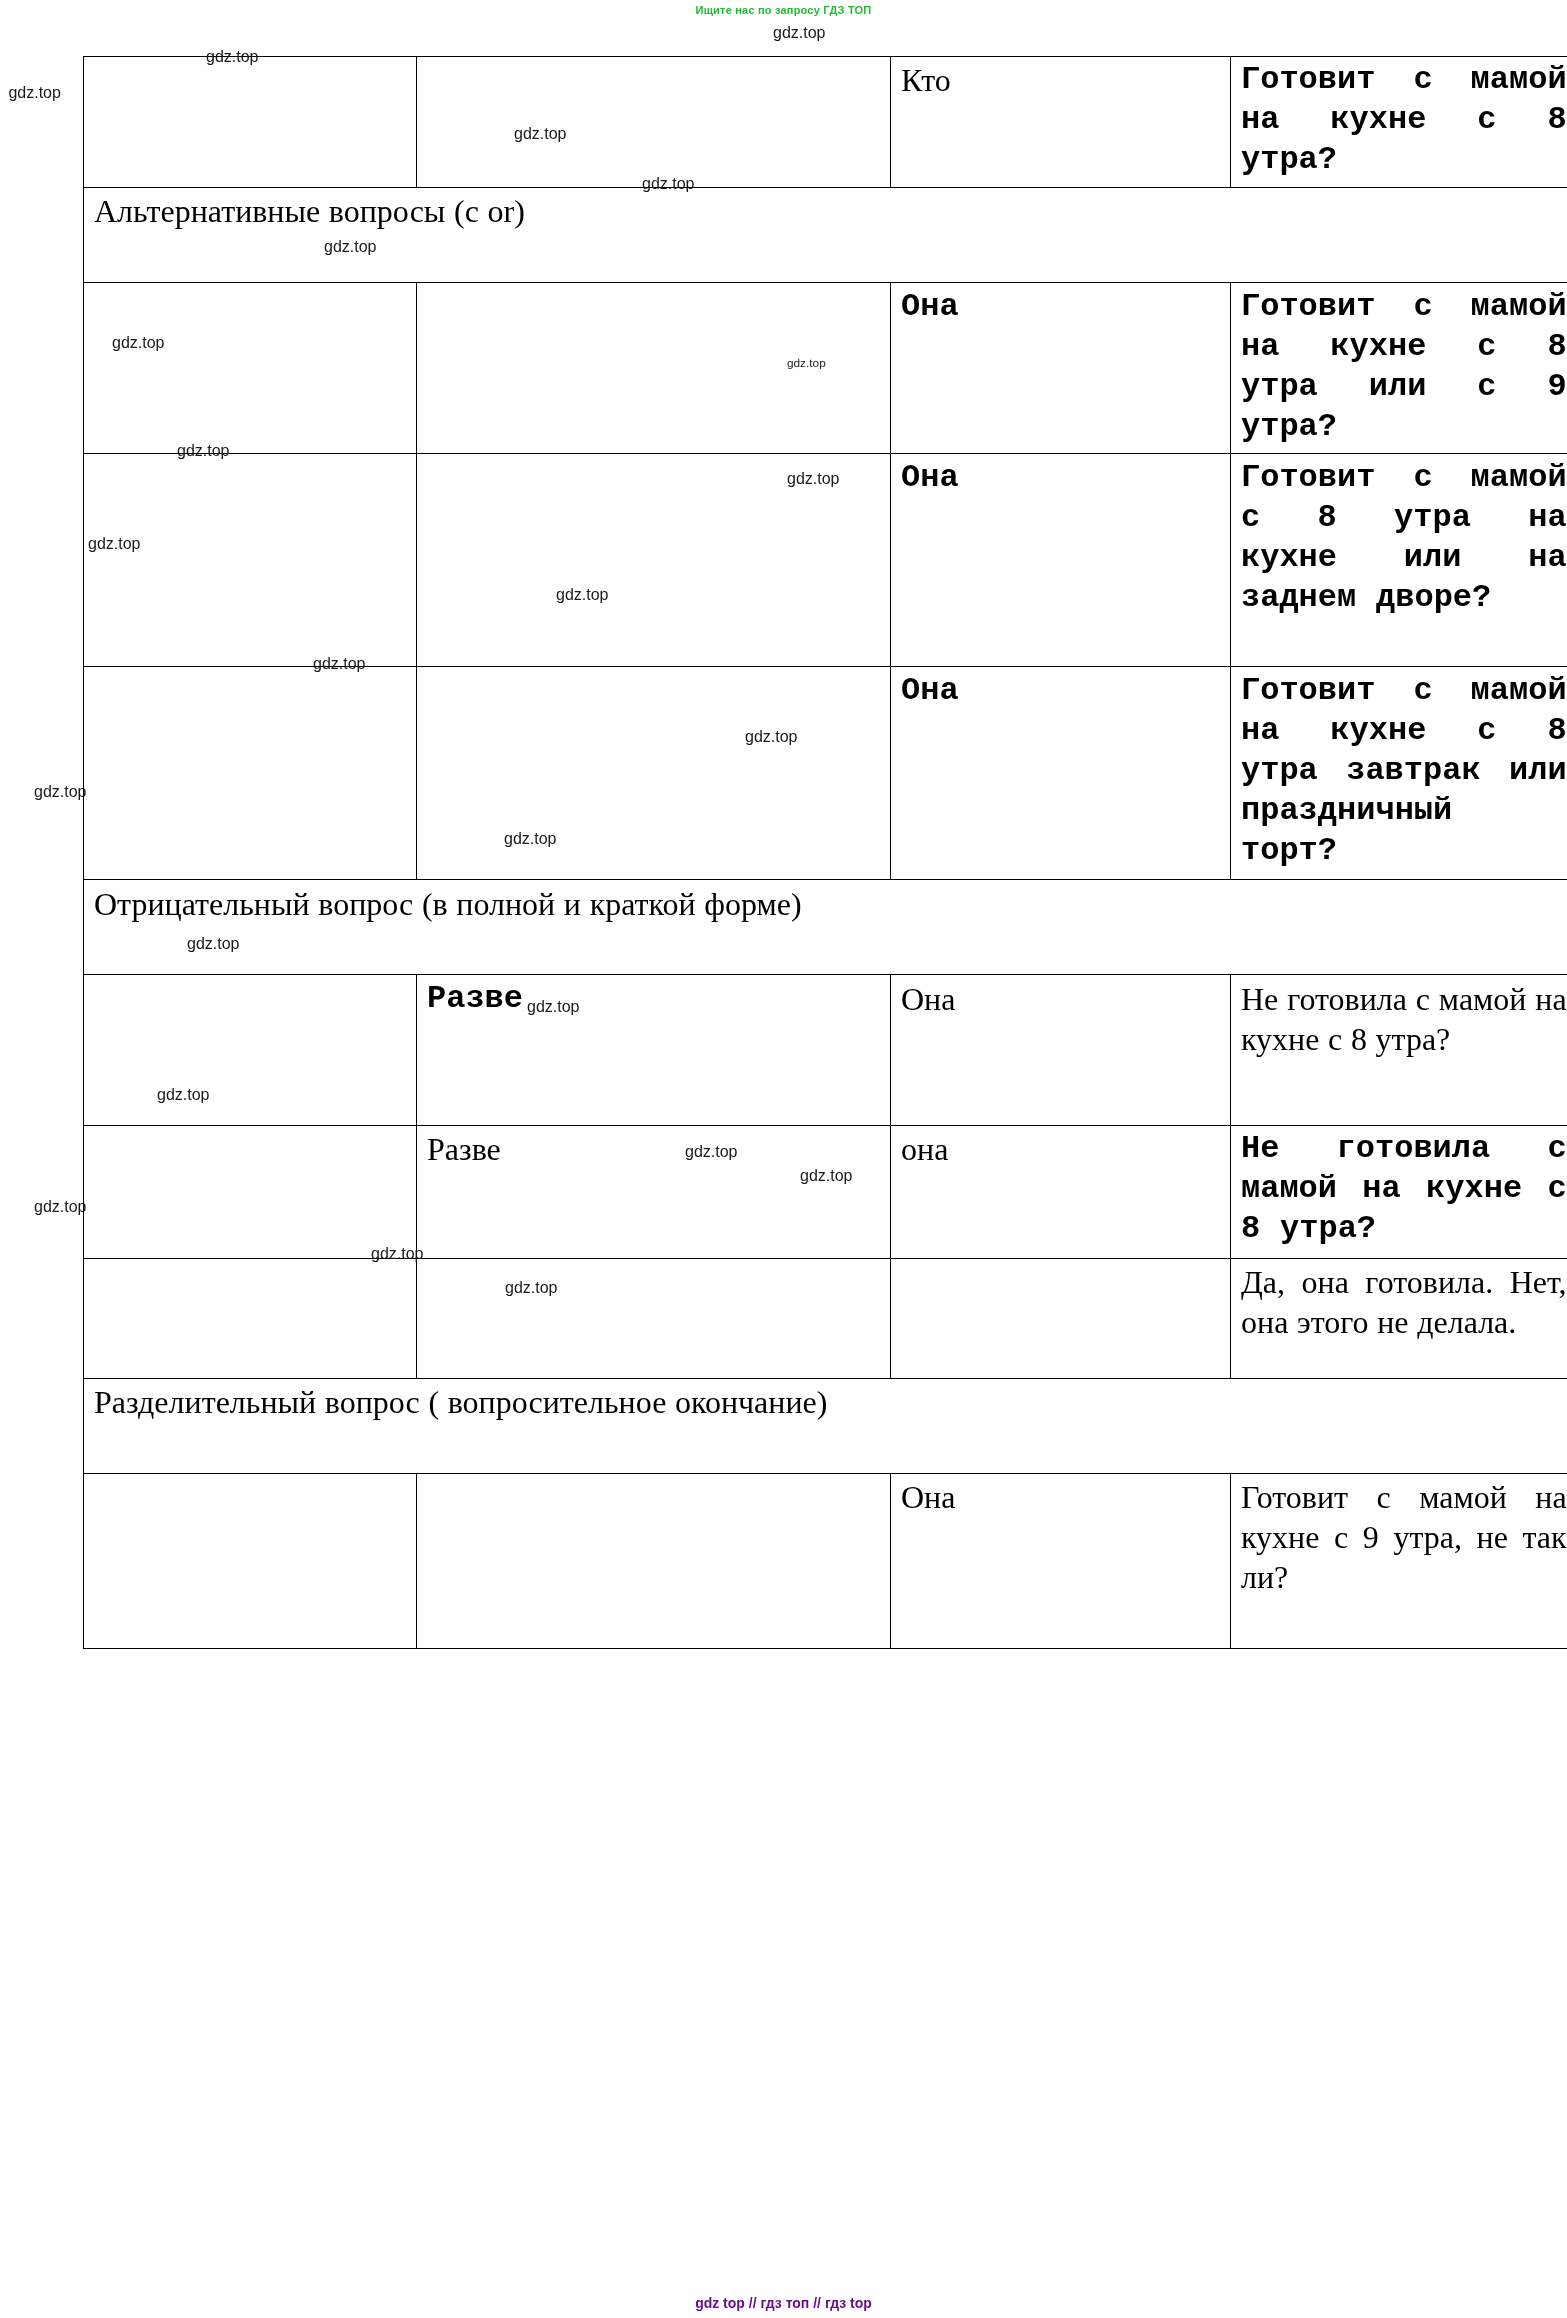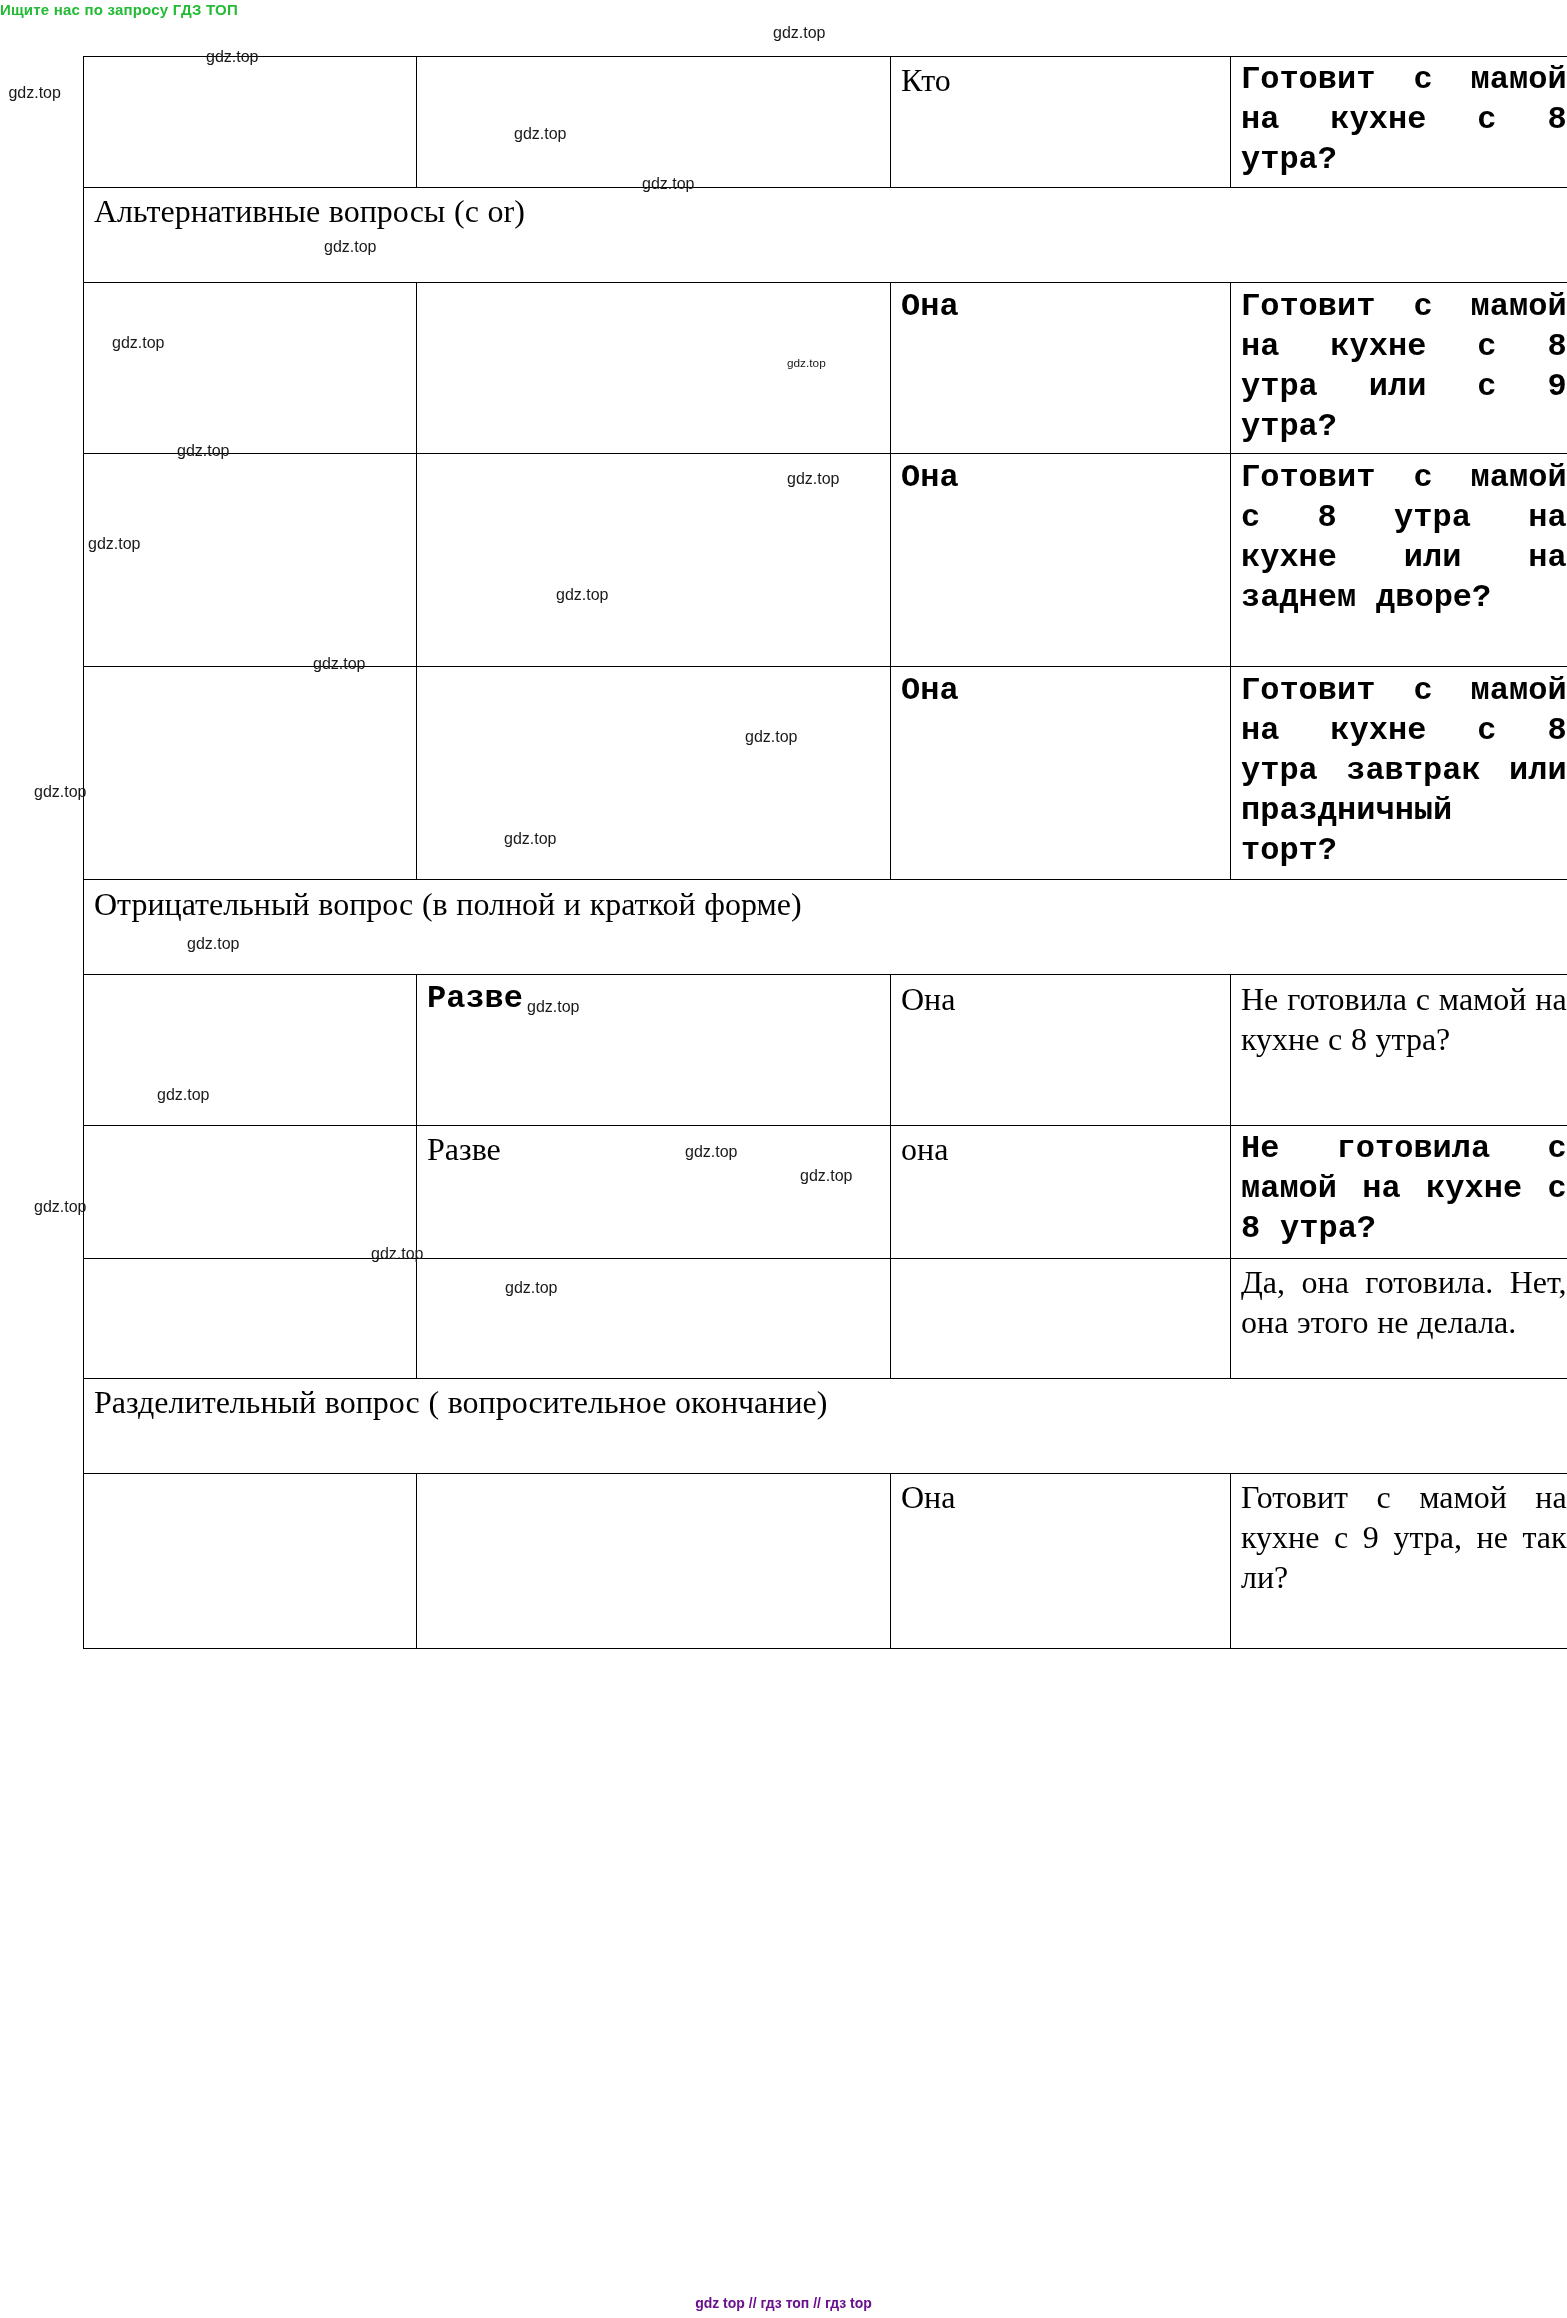--- a/index.html
+++ b/index.html
@@ -17,24 +17,24 @@
   }
 
   
   .promo-banner {
     position: absolute;
     top: 0;
     left: 0;
     width: 1567px;
     height: 20px;
     line-height: 20px;
-    text-align: left;
+    text-align: center;
     color: #22bb33;
     font-family: "Liberation Sans", "DejaVu Sans", sans-serif;
-    font-size: 15px;
+    font-size: 11px;
     font-weight: 600;
     letter-spacing: 0.2px;
     white-space: nowrap;
   }
 
   
   .footer-banner {
     position: absolute;
     bottom: 5px;
     left: 0;

